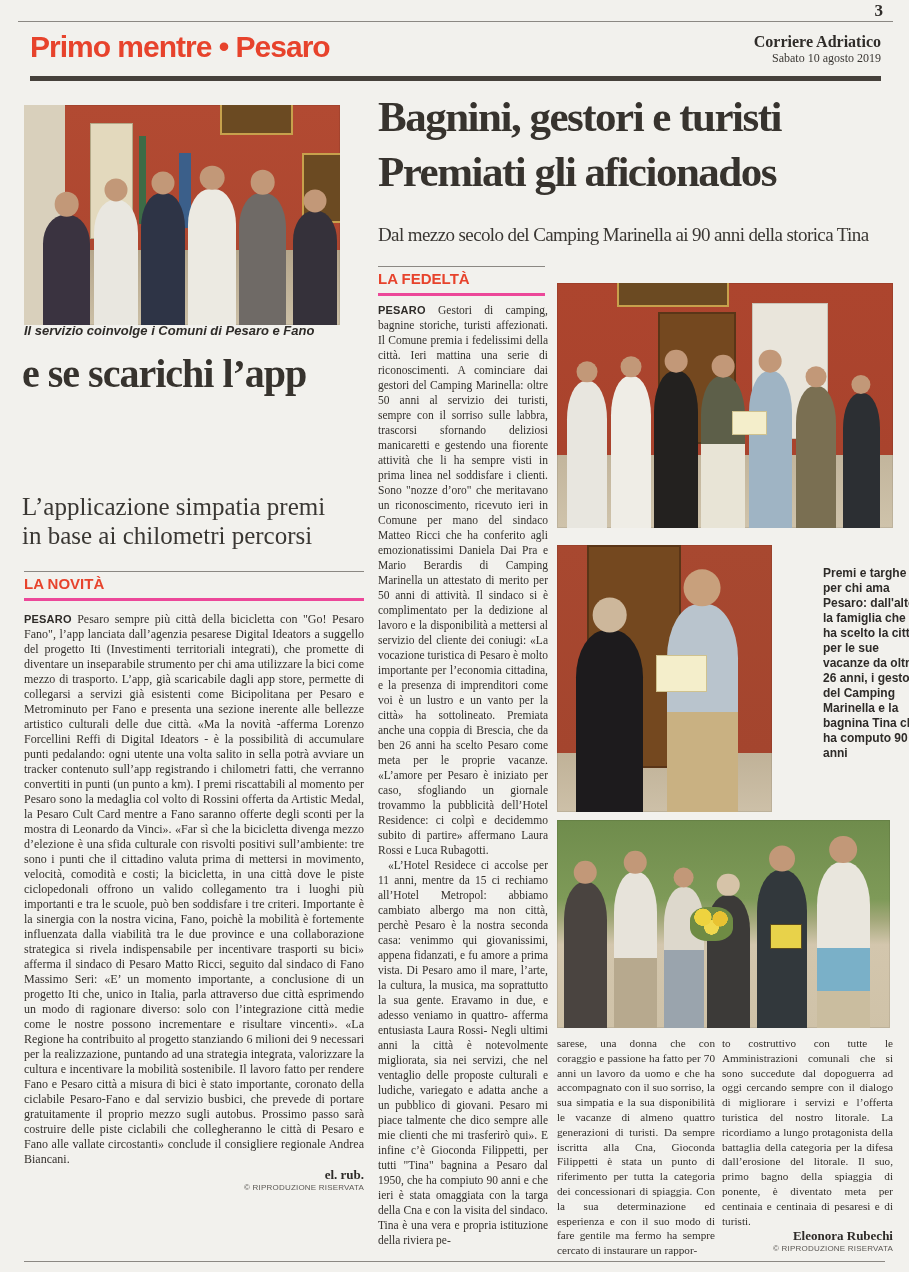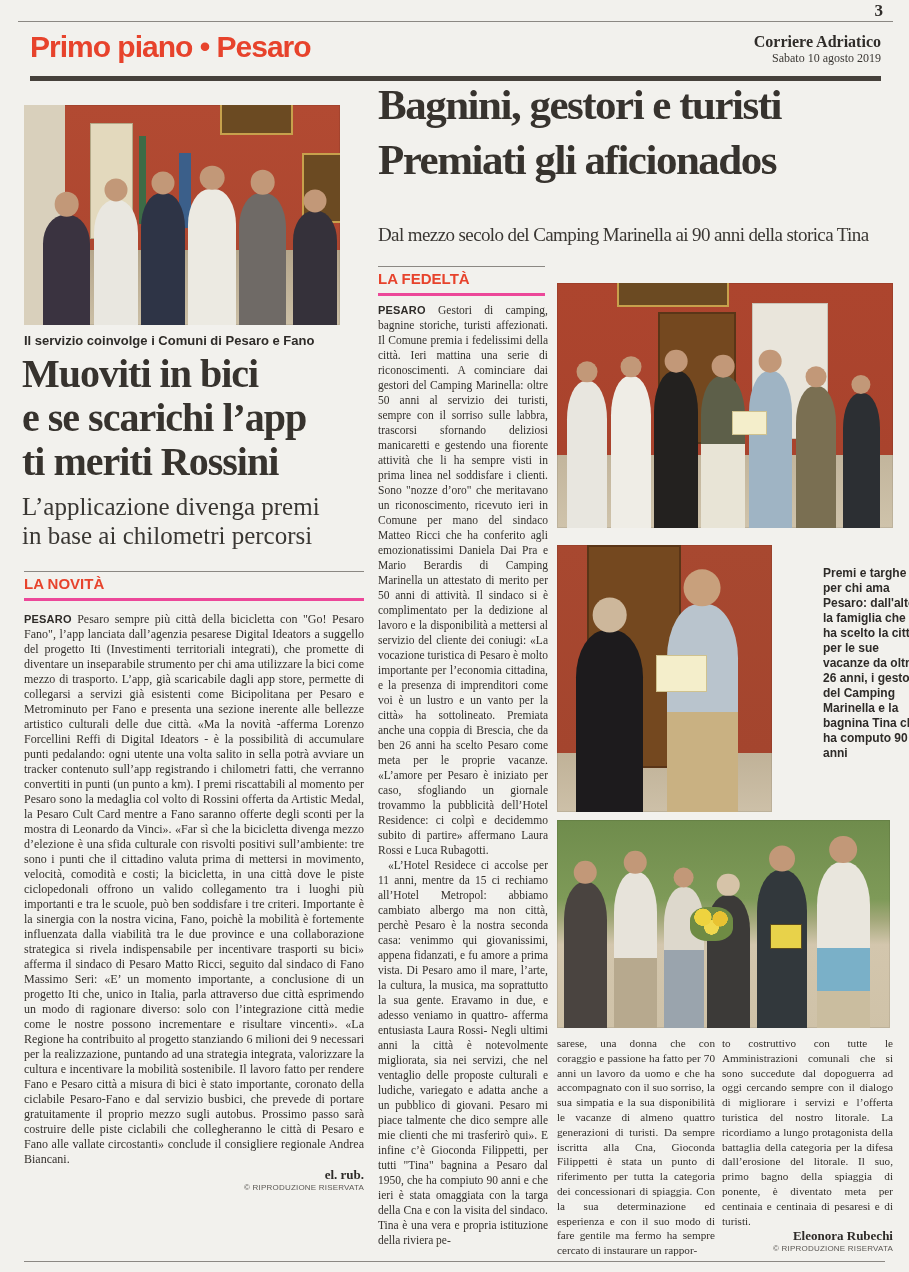--- a/index.html
+++ b/index.html
@@ -15,26 +15,26 @@
   .masthead .name{font:bold 16px "Liberation Serif",serif;color:#2f2c29;display:block;}
   .masthead .date{font:12px "Liberation Serif",serif;color:#3a3733;display:block;}
 
   
   .kicker{position:absolute;border-top:1px solid #8b8883;border-bottom:3px solid #ec4899;padding:3px 0 5px;}
   .kicker span{font:bold 15px "Liberation Sans",sans-serif;letter-spacing:0;color:#e7432c;}
 
   
   .hl-left{position:absolute;left:22px;top:352px;font:bold 40px/44px "Liberation Serif",serif;letter-spacing:-1px;color:#37332e;white-space:nowrap;}
   .sub-left{position:absolute;left:22px;top:492px;font:25px/29px "Liberation Serif",serif;color:#3a3733;white-space:nowrap;}
-  .hl-right{position:absolute;left:378px;top:77px;font:bold 43px/55px "Liberation Serif",serif;letter-spacing:-1.5px;color:#37332e;white-space:nowrap;}
+  .hl-right{position:absolute;left:378px;top:89px;font:bold 43px/55px "Liberation Serif",serif;letter-spacing:-1.5px;color:#37332e;white-space:nowrap;}
   .sub-right{position:absolute;left:378px;top:224px;font:19px "Liberation Serif",serif;letter-spacing:-0.6px;color:#3a3733;white-space:nowrap;}
 
   
   .photocap{font:bold 13px/16px "Liberation Sans",sans-serif;color:#2e2b28;}
-  .cap-left{position:absolute;left:24px;top:333px;width:340px;}
+  .cap-left{position:absolute;left:24px;top:323px;width:340px;font-style:italic;}
   .cap-right{position:absolute;left:795px;top:566px;width:100px;font:bold 12px/15px "Liberation Sans",sans-serif;color:#2e2b28;margin-left:28px;}
 
   
   .body-text{font:12px/15px "Liberation Serif",serif;color:#332f2b;text-align:justify;hyphens:auto;}
   .lead-in{font:bold 11px "Liberation Sans",sans-serif;color:#2e2b28;letter-spacing:0.2px;margin-top:31px;}
   .left-body{position:absolute;left:24px;top:612px;width:340px;}
   .col{position:absolute;text-align:justify;hyphens:auto;font:11.5px/15px "Liberation Serif",serif;color:#332f2b;}
   .col1{left:378px;top:303px;width:170px;max-height:952px;overflow:hidden;}
   .col1 p{margin:0;}
   .col1 p+p{text-indent:10px;}
@@ -62,21 +62,21 @@
 
   .footrule{position:absolute;left:24px;right:24px;top:1261px;height:1px;background:#8b8883;}
 </style>
 </head>
 <body>
 
 <div class="page">
 
   <div class="pagenum">3</div>
   <div class="rule" style="left:18px;right:16px;top:21px;"></div>
-  <div class="section-title">Primo piano • Pesaro</div>
+  <div class="section-title">Primo mentre • Pesaro</div>
   <div class="masthead">
     <span class="name">Corriere Adriatico</span>
     <span class="date">Sabato 10 agosto 2019</span>
   </div>
   <div class="thickrule" style="left:30px;right:28px;top:76px;"></div>
 
   <div class="photo photo1">
     <i class="pillar" style="left:0;top:0;width:13%;height:100%;"></i>
     <i class="poster" style="left:21%;top:8%;width:13%;height:52%;"></i>
     <i class="frame" style="left:62%;top:-6%;width:22%;height:18%;"></i>
@@ -86,26 +86,24 @@
     <i class="p" style="left:6%;bottom:0;width:15%;height:50%;background:#3a3340;"></i>
     <i class="p" style="left:22%;bottom:0;width:14%;height:57%;background:#e9e7e0;"></i>
     <i class="p" style="left:37%;bottom:0;width:14%;height:60%;background:#2e3446;"></i>
     <i class="p" style="left:52%;bottom:0;width:15%;height:62%;background:#eceae2;"></i>
     <i class="p" style="left:68%;bottom:0;width:15%;height:60%;background:#6f6a66;"></i>
     <i class="p" style="left:85%;bottom:0;width:14%;height:52%;background:#35313a;"></i>
   </div>
   <div class="photocap cap-left">Il servizio coinvolge i Comuni di Pesaro e Fano</div>
 
   <div class="hl-left">
-    <div>Muoviti in bici</div>
     <div>e se scarichi l’app</div>
-    <div>ti meriti Rossini</div>
   </div>
   <div class="sub-left">
-    <div>L’applicazione divenga premi</div>
+    <div>L’applicazione simpatia premi</div>
     <div>in base ai chilometri percorsi</div>
   </div>
 
   <div class="kicker" style="left:24px;width:340px;top:571px;">
     <span>LA NOVITÀ</span>
   </div>
 
   <div class="left-body body-text">
     <p style="margin:0;"><span class="lead-in">PESARO</span> <span>Pesaro sempre più città della bicicletta con "Go! Pesaro Fano", l’app lanciata dall’agenzia pesarese Digital Ideators a suggello del progetto Iti (Investimenti territoriali integrati), che promette di diventare un inseparabile strumento per chi ama utilizzare la bici come mezzo di trasporto. L’app, già scaricabile dagli app store, permette di collegarsi a servizi già esistenti come Bicipolitana per Pesaro e Metrominuto per Fano e presenta una sezione inerente alle bellezze artistico culturali delle due città. «Ma la novità -afferma Lorenzo Forcellini Reffi di Digital Ideators - è la possibilità di accumulare punti pedalando: ogni utente una volta salito in sella potrà avviare un tracker contenuto sull’app registrando i chilometri fatti, che verranno convertiti in punti (un punto a km). I premi riscattabili al momento per Pesaro sono la medaglia col volto di Rossini offerta da Artistic Medal, la Pesaro Cult Card mentre a Fano saranno offerte degli sconti per la mostra di Leonardo da Vinci». «Far sì che la bicicletta divenga mezzo d’elezione è una sfida culturale con risvolti positivi sull’ambiente: tre sono i punti che il cittadino valuta prima di mettersi in movimento, velocità, comodità e costi; la bicicletta, in una città dove le piste ciclopedonali offrono un valido collegamento tra i luoghi più importanti e tra le scuole, può ben soddisfare i tre criteri. Importante è la sinergia con la nostra vicina, Fano, poichè la mobilità è fortemente influenzata dalla viabilità tra le due province e una collaborazione strategica si rivela indispensabile per incentivare trasporti su bici» afferma il sindaco di Pesaro Matto Ricci, seguito dal sindaco di Fano Massimo Seri: «E’ un momento importante, a conclusione di un progetto Iti che, unico in Italia, parla attraverso due città esprimendo un modo di ragionare diverso: solo con l’integrazione città medie come le nostre possono incrementare e risultare vincenti». «La Regione ha contribuito al progetto stanziando 6 milioni dei 9 necessari per la realizzazione, puntando ad una strategia integrata, valorizzare la cultura e incentivare la mobilità sostenibile. Il lavoro fatto per rendere Fano e Pesaro città a misura di bici è stato importante, coronato della ciclabile Pesaro-Fano e dal servizio busbici, che prevede di portare gratuitamente il proprio mezzo sugli autobus. Prossimo passo sarà costruire delle piste ciclabili che collegheranno le città di Pesaro e Fano alle vallate circostanti» conclude il consigliere regionale Andrea Biancani.</span></p>
     <span class="byline">el. rub.</span>

